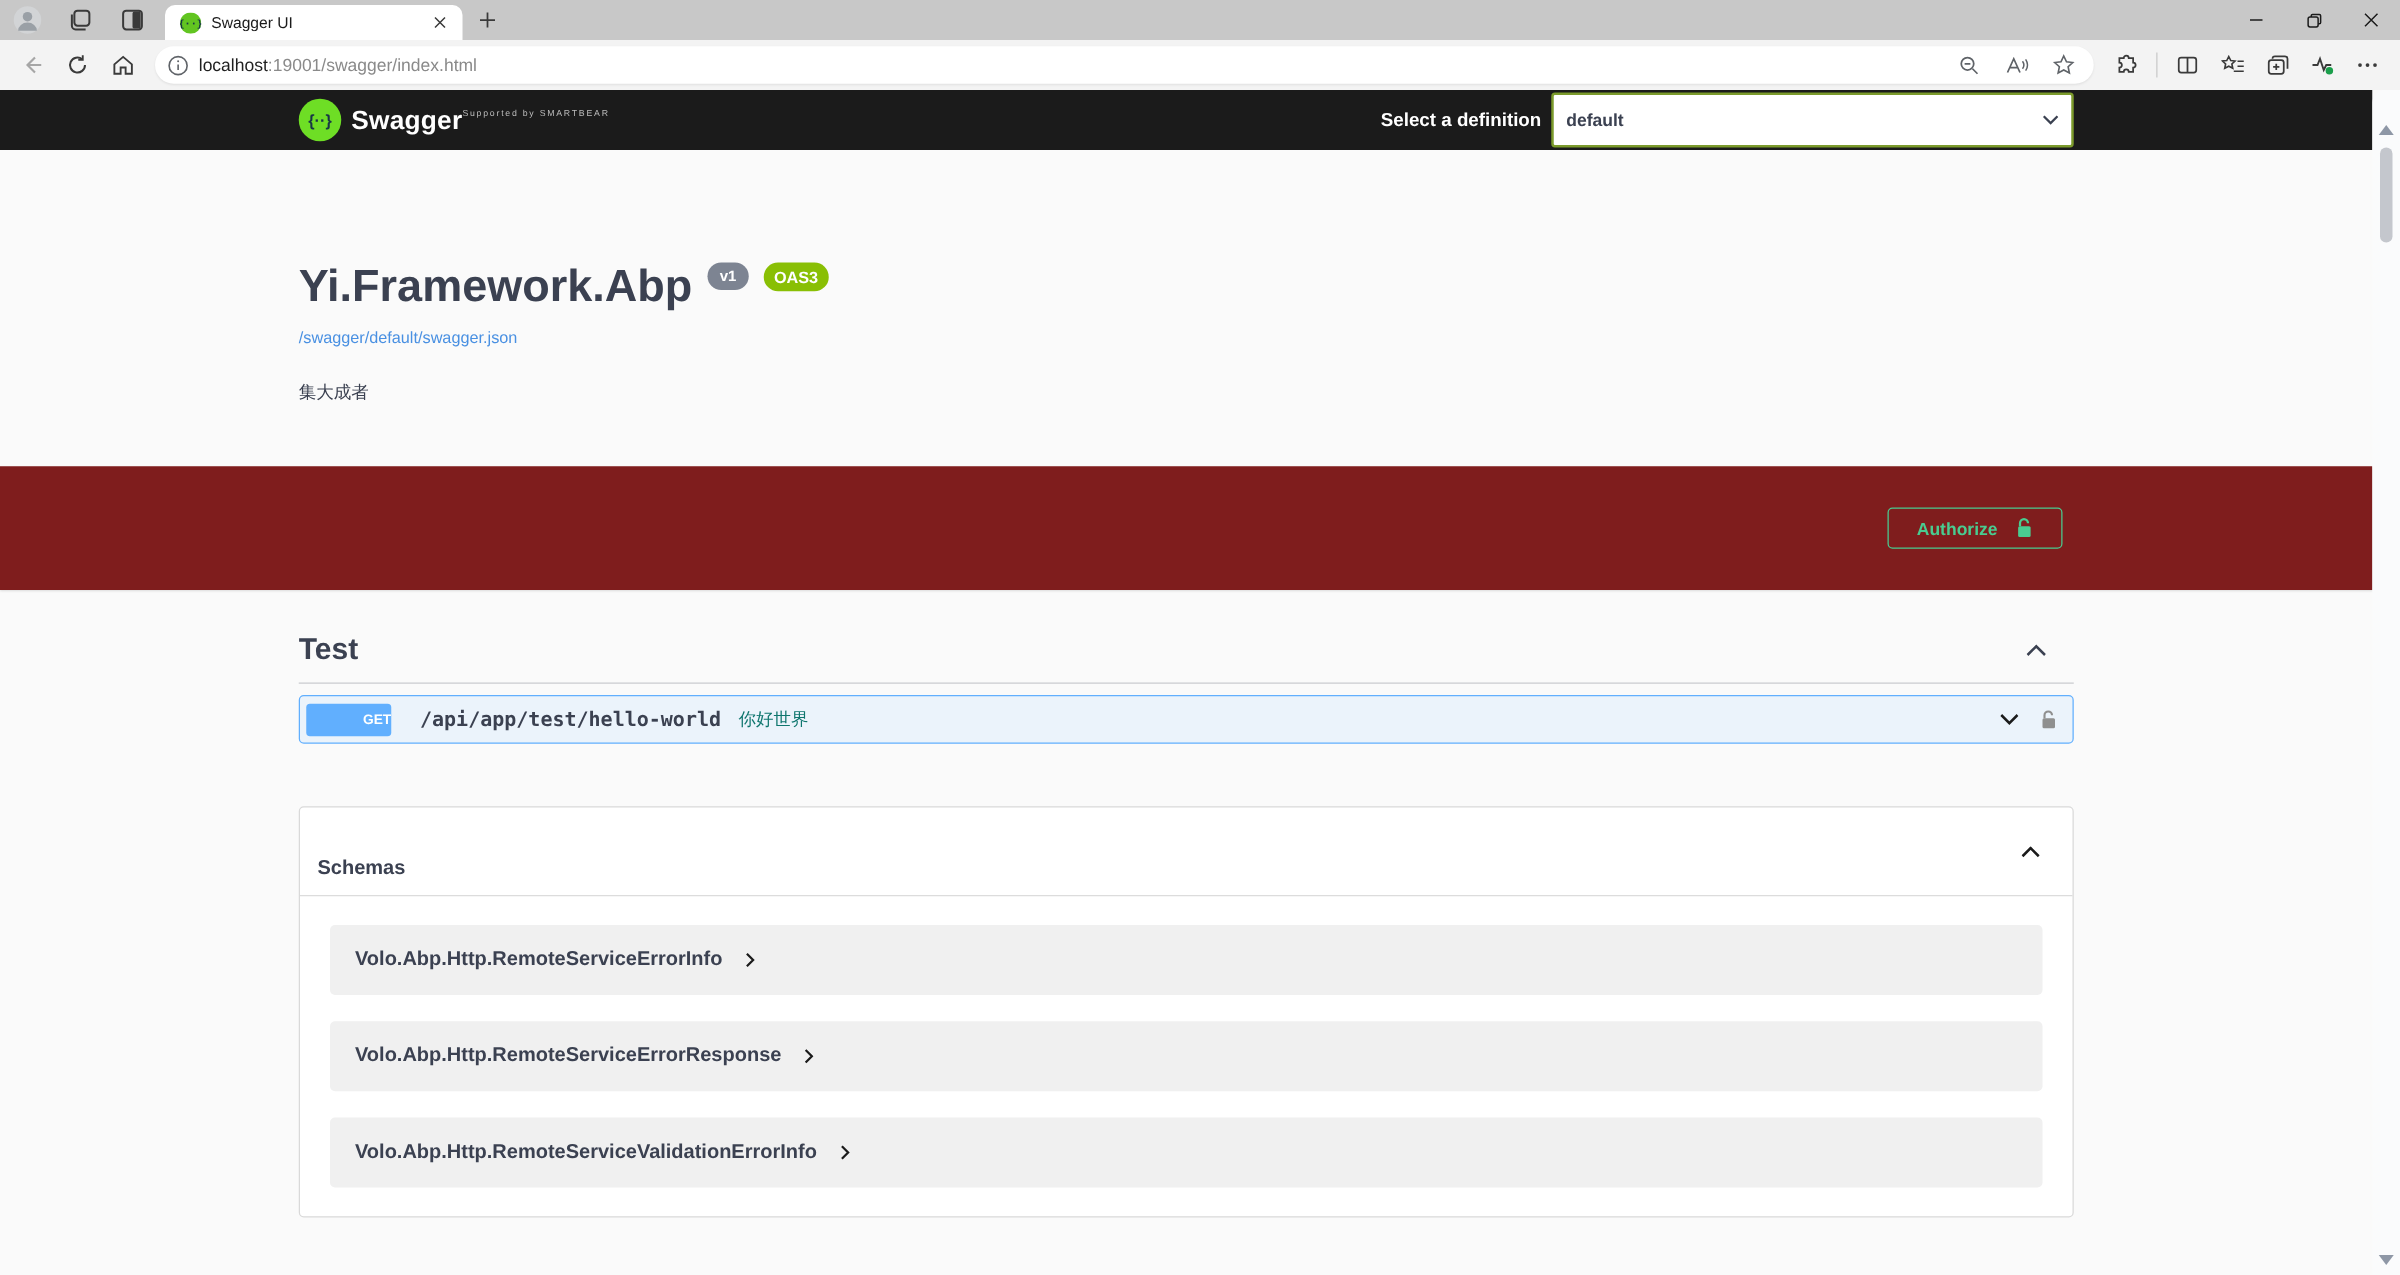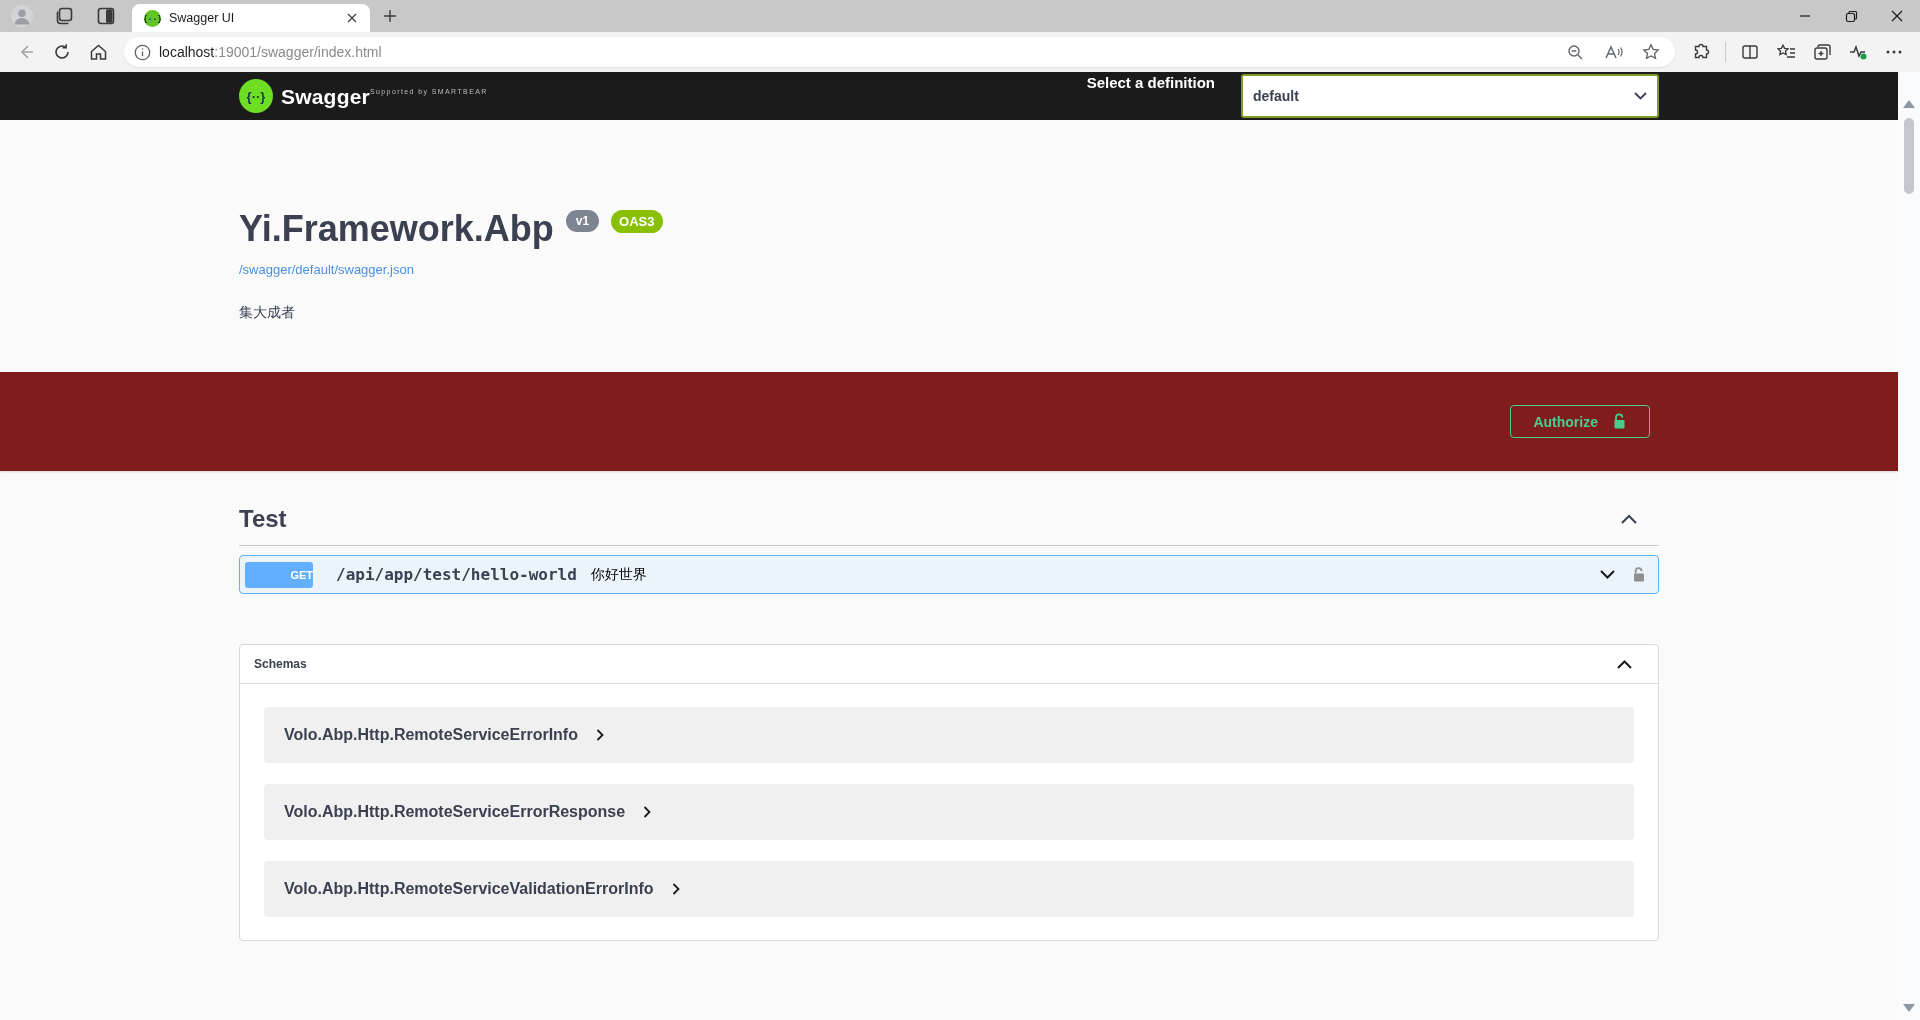--- a/index.html
+++ b/index.html
@@ -45,21 +45,21 @@
   
   .topbar { height:48px; background:#1b1b1b; display:flex; align-items:center; }
   .wrapper { width:1420px; margin:0 auto; }
   .topbar .wrapper { display:flex; align-items:center; justify-content:space-between; }
   .logo { display:flex; align-items:center; gap:8px; }
   .logo-badge { width:34px; height:34px; border-radius:50%; background:#6ede25; display:flex; align-items:center; justify-content:center;
                 color:#173647; font-weight:bold; font-size:13px; }
   .logo-texts { display:flex; line-height:1; }
   .logo-word { color:#fff; font-size:21px; font-weight:bold; letter-spacing:.2px; }
   .logo-sub { color:#bdbdbd; font-size:7px; letter-spacing:1.4px; margin-top:2px; }
-  .def-area { display:flex; align-items:flex-start; gap:26px; }
+  .def-area { display:flex; align-items:center; gap:8px; }
   .def-label { color:#fff; font-weight:bold; font-size:15px; }
   .def-select { width:418px; height:44px; background:#fff; border:2px solid #7c9b2c; border-radius:3px;
                 display:flex; align-items:center; justify-content:space-between; padding:0 10px; }
   .def-value { font-size:14px; font-weight:bold; color:#3b4151; }
 
   
   .info-section { background:#fafafa; padding:64px 0 50px;margin-top:24px; }
   .api-title { font-size:36px; font-weight:bold; color:#3b4151; display:flex; align-items:flex-start; }
   .pill { color:#fff; font-size:12px; font-weight:bold; border-radius:57px; padding:4px 10px; margin-left:12px; margin-top:2px; }
   .pill.version { background:#7d8492; }
@@ -78,28 +78,28 @@
   .opblock-tag-section { margin-top:28px; }
   .opblock-tag { display:flex; align-items:center; justify-content:space-between;
                  border-bottom:1px solid rgba(59,65,81,.25); padding:6px 0 12px; }
   .tag-title { font-size:24px; font-weight:bold; color:#3b4151; }
   .tag-arrow { margin-right:22px; }
   .opblock { margin-top:9px; background:#ebf3fb; border:1px solid #61affe; border-radius:4px;
              height:39px; display:flex; align-items:center; padding:0 12px 0 5px; }
   .method-badge { background:#61affe; color:#fff; font-weight:bold; font-size:11px; border-radius:3px;
                   min-width:68px; text-align:right; padding:7px 0; }
   .op-path { font-family:"DejaVu Sans Mono", monospace; font-weight:bold; font-size:16px; color:#3b4151; margin-left:23px; }
-  .op-summary { font-size:14px; color:#000000; margin-left:14px;text-align:right; }
+  .op-summary { font-size:14px; color:#0f766e; margin-left:14px;text-align:right; }
   .op-right { margin-left:auto; display:flex; align-items:center; gap:17px; }
 
   
   .models { margin-top:50px; background:#fff; border:1px solid #d9d9d9; border-radius:4px; }
   .models-header { display:flex; align-items:center; justify-content:space-between; padding:12px 26px 12px 14px;
                    border-bottom:1px solid #dcdcdc; }
-  .models-title { font-size:12px; font-weight:bold; color:#3b4151; }
+  .models-title { font-size:16px; font-weight:bold; color:#3b4151;margin-top:28px; }
   .models-body { padding:23px 24px; display:flex; flex-direction:column; gap:21px; }
   .model-row { background:#f0f0f0; border-radius:4px; height:56px; display:flex; align-items:center; padding:0 20px; }
   .model-name { font-size:16px; font-weight:bold; color:#3b4151; }
   .model-chevron { margin-left:18px; }
 </style>
 </head>
 <body>
 
 <div class="chrome">
   <div class="tabstrip">

